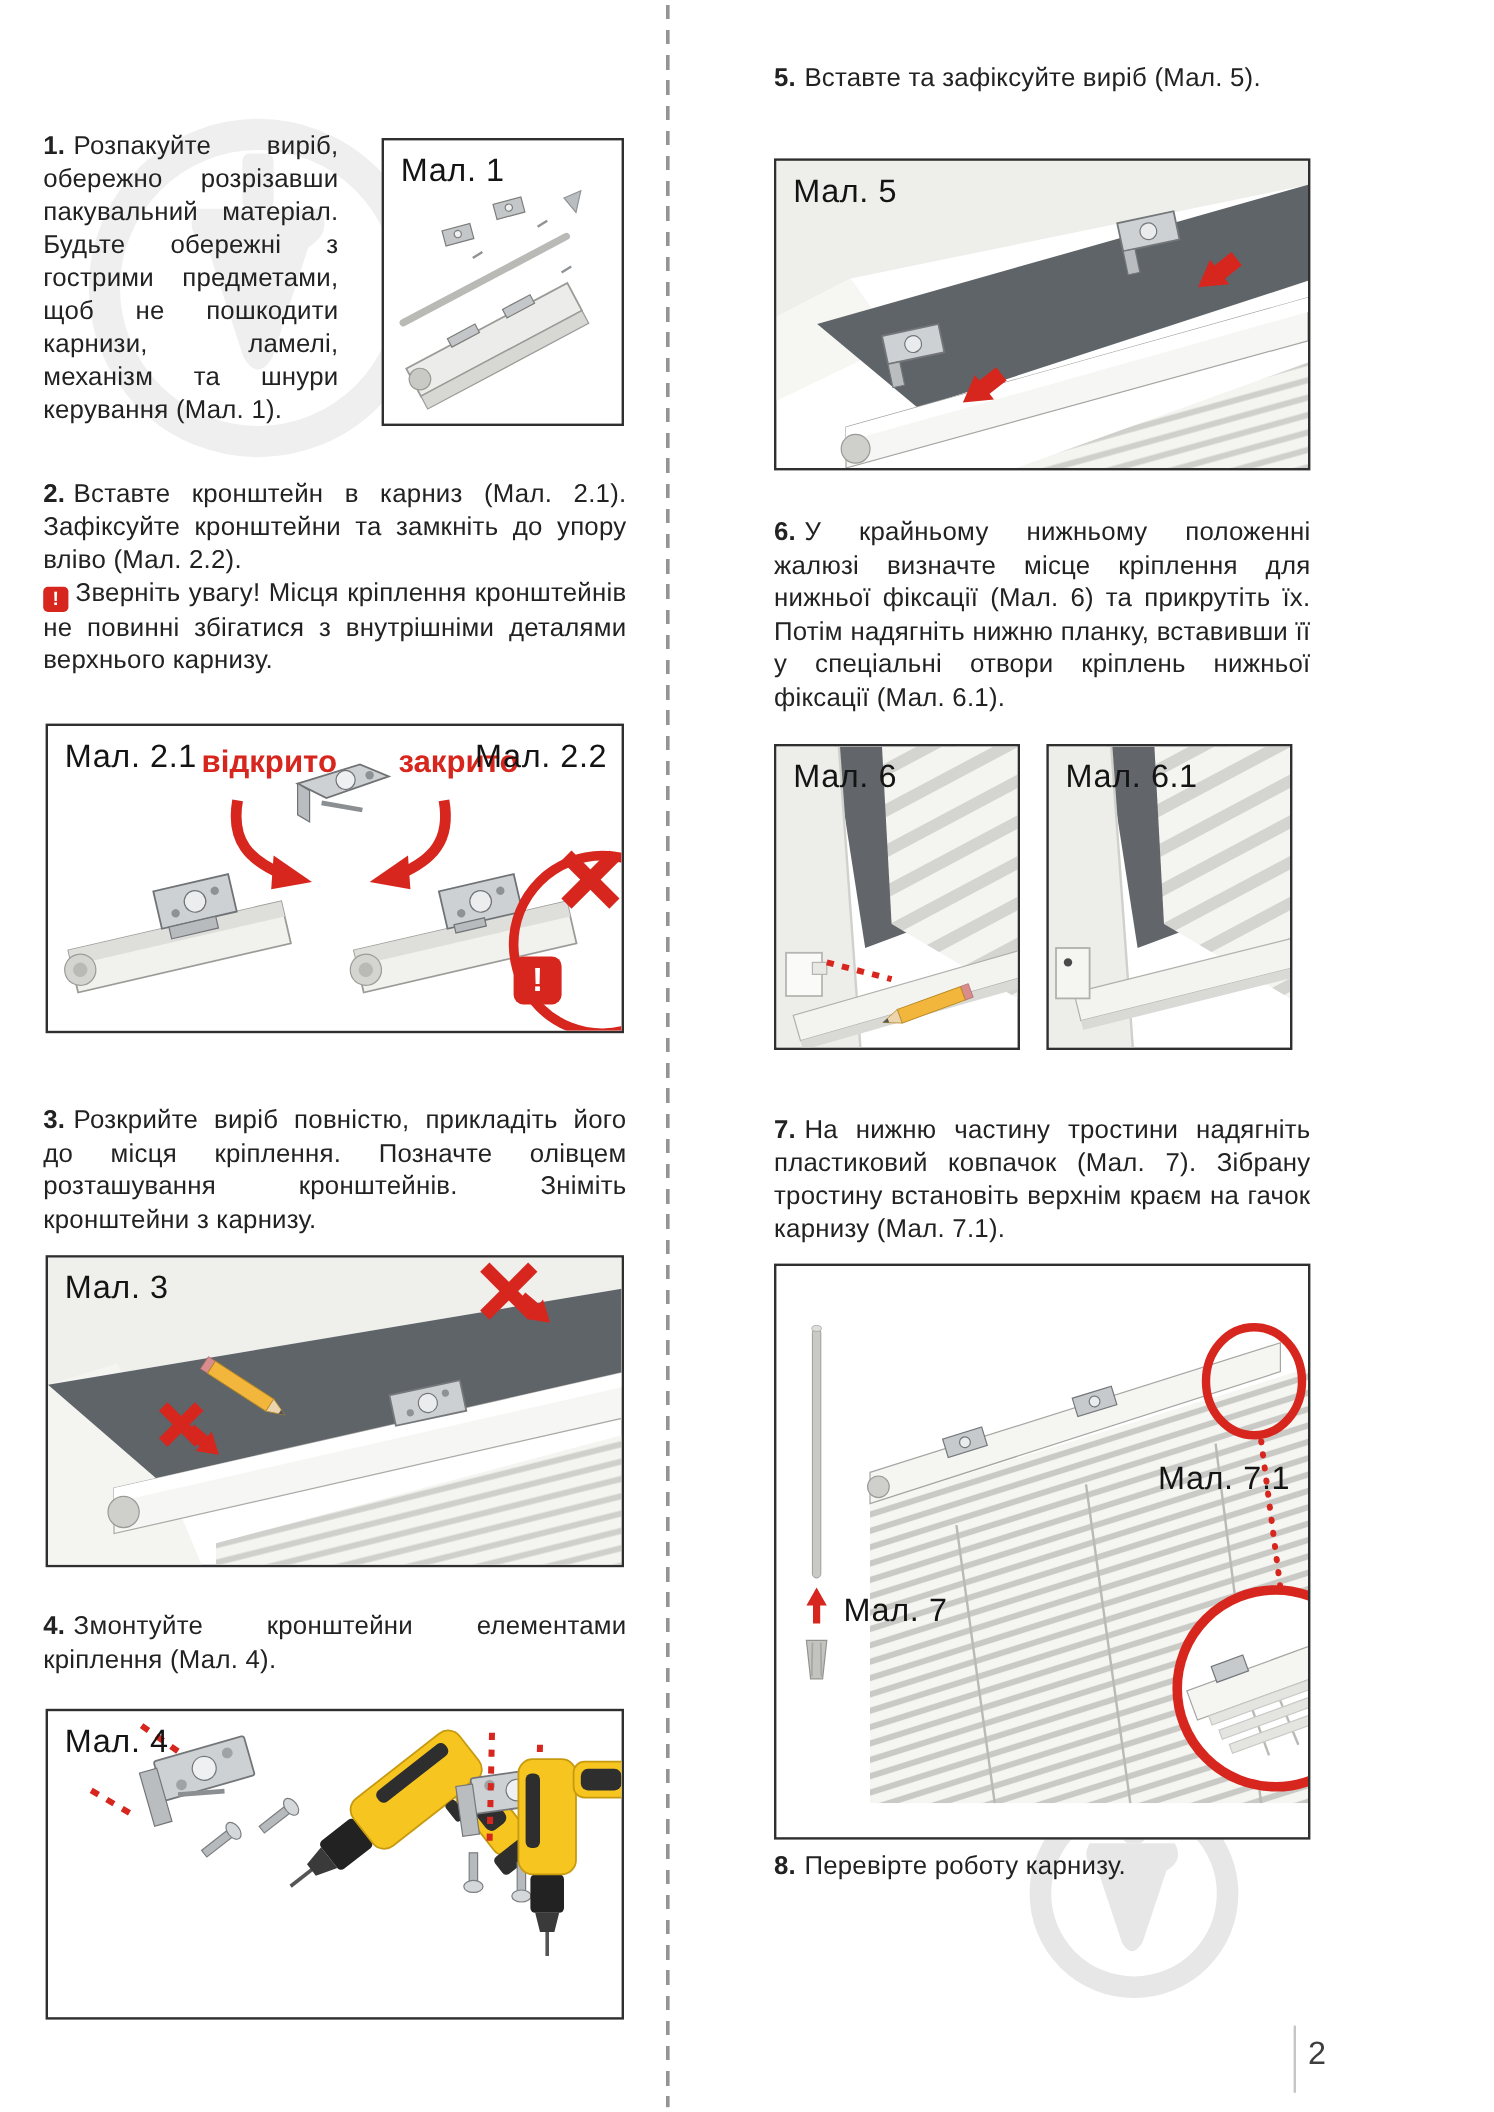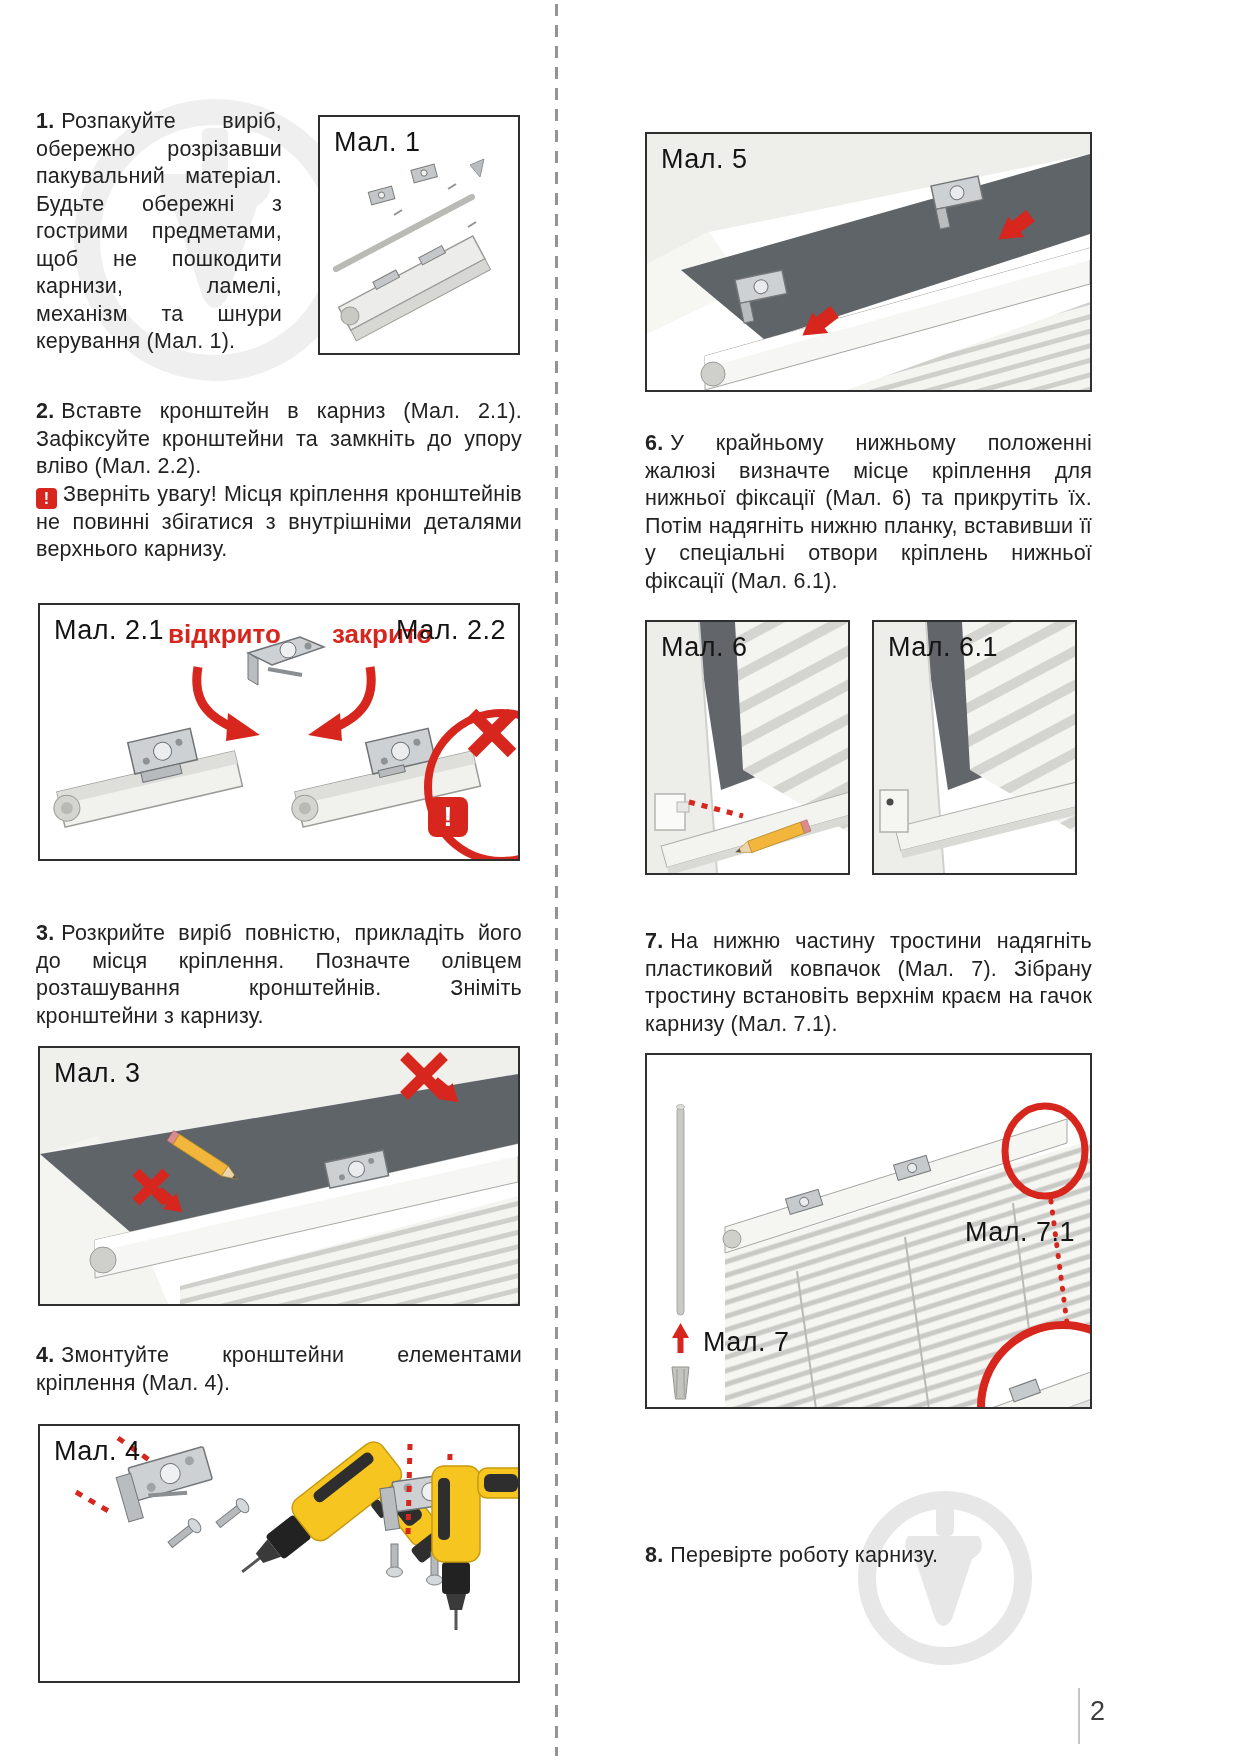--- a/index.html
+++ b/index.html
@@ -256,20 +256,23 @@
         <polygon points="-16,24 0,20 0,40 -16,36" fill="#3a3a3a"></polygon>
         <rect x="0" y="16" width="32" height="28" rx="4" fill="#222"></rect>
         <rect x="32" y="6" width="96" height="48" rx="12" fill="#f6c51f" stroke="#c79a10" stroke-width="1.5"></rect>
         <rect x="54" y="12" width="62" height="12" rx="5" fill="#2e2e2e"></rect>
         <rect x="96" y="52" width="30" height="60" rx="9" fill="#f6c51f" stroke="#c79a10" stroke-width="1.5"></rect>
         <rect x="102" y="58" width="18" height="34" rx="6" fill="#2e2e2e"></rect>
       </g>
     </svg>
   </figure>
 
+  <div class="step" style="left:645px;top:52px;width:447px;">
+    <p><span class="num">5.</span><span>Вставте та зафіксуйте виріб (Мал. 5).</span></p>
+  </div>
 
   <figure class="panel" style="left:645px;top:132px;width:447px;height:260px;margin:0;">
     <span class="fig-label">Мал. 5</span>
     <svg width="443" height="256" viewBox="0 0 443 256">
       <defs>
         <pattern id="slats5" width="10" height="14" patternUnits="userSpaceOnUse" patternTransform="rotate(-15.5)">
           <rect width="10" height="14" fill="#cfcfcc"></rect>
             <rect y="3" width="10" height="9" fill="#f4f4f1"></rect>
         </pattern>
       </defs>
@@ -359,21 +362,21 @@
         <rect x="6" y="168" width="28" height="42" fill="#f5f5f2" stroke="#b0b0ad" stroke-width="1.5"></rect>
         <circle cx="16" cy="180" r="3.5" fill="#4a4a4a"></circle>
       </g>
     </svg>
   </figure>
 
   <div class="step" style="left:645px;top:928px;width:447px;">
     <p><span class="num">7.</span><span>На нижню частину тростини надягніть пластиковий ковпачок (Мал. 7). Зібрану тростину встановіть верхнім краєм на гачок карнизу (Мал. 7.1).</span></p>
   </div>
 
-  <figure class="panel" style="left:645px;top:1053px;width:447px;height:356px;margin:0;padding-left:20px;">
+  <figure class="panel" style="left:645px;top:1053px;width:447px;height:480px;margin:0;padding-left:20px;">
     <span class="fig-label" style="top:162px;left:318px;">Мал. 7.1</span>
     <span class="fig-label" style="top:272px;left:56px;">Мал. 7</span>
     <svg width="443" height="448" viewBox="0 0 443 448">
       <defs>
         <pattern id="slats7" width="12" height="13" patternUnits="userSpaceOnUse" patternTransform="rotate(-17.5)">
           <rect width="12" height="13" fill="#c9c9c6"></rect>
             <rect y="2.5" width="12" height="8" fill="#f5f5f2"></rect>
         </pattern>
         <clipPath id="blinds7">
             <polygon points="78,198 443,85 443,448 78,448"></polygon>

